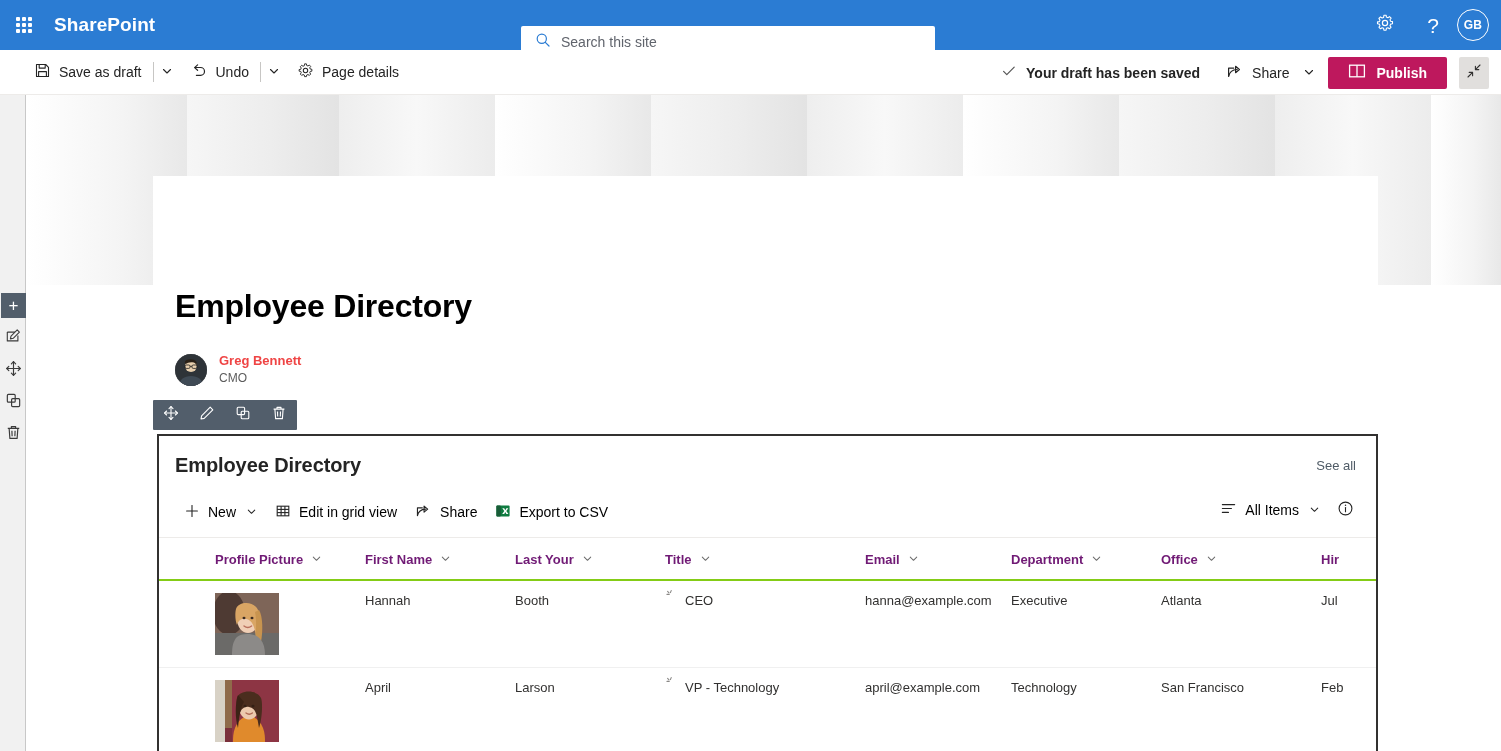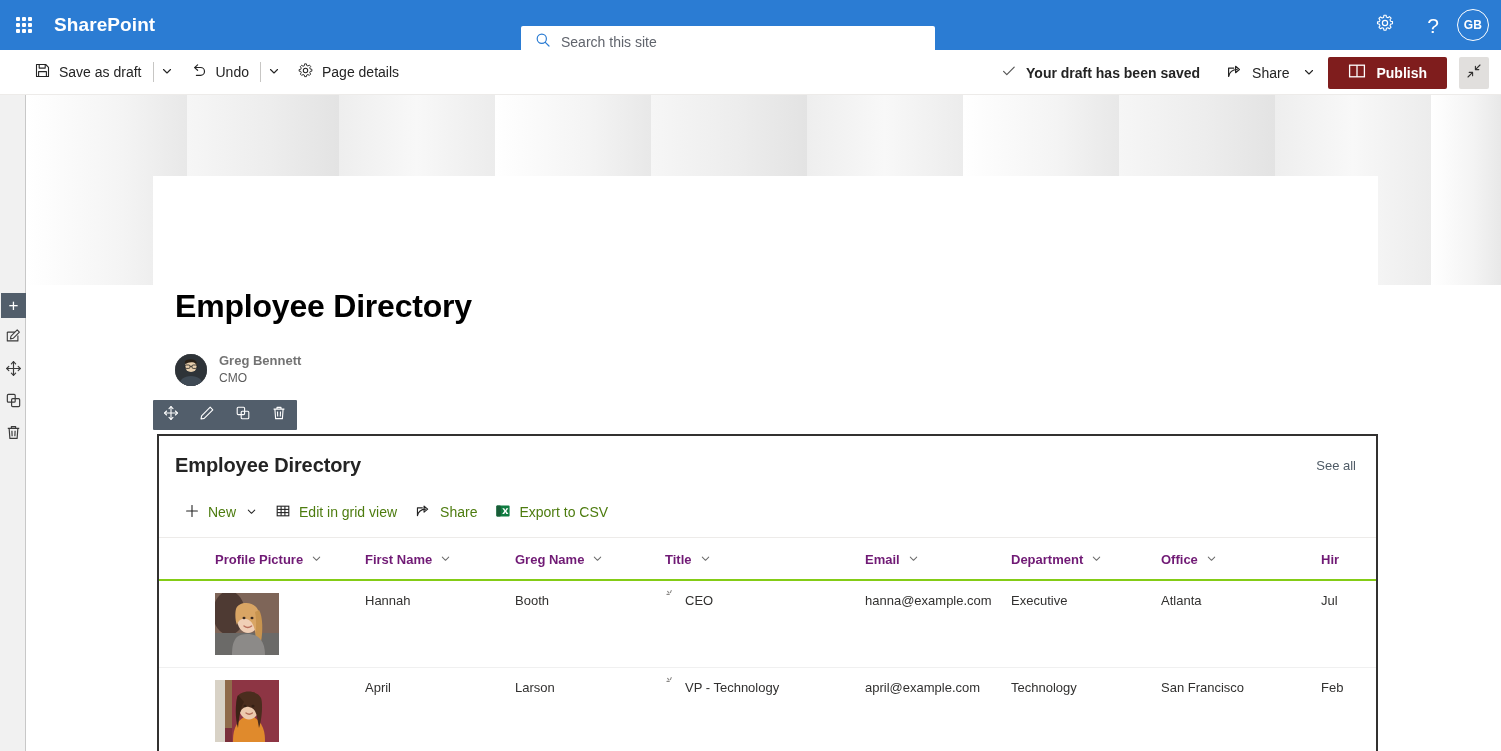--- a/index.html
+++ b/index.html
@@ -86,21 +86,21 @@
   .cmd-right {
     position: absolute; right: 0; top: 0; height: 45px;
     display: flex; align-items: center; padding-right: 12px; gap: 0;
   }
   .saved-text {
     display: flex; align-items: center; gap: 9px;
     font-size: 14px; color: #242424; margin-right: 14px; white-space: nowrap; font-weight: bold;
   }
   .publish-btn {
     display: flex; align-items: center; justify-content: center; gap: 10px;
-    background: #7f1d1d; color: #ffffff;
+    background: #be185d; color: #ffffff;
     height: 32px; padding: 0 20px; border: 0; border-radius: 2px;
     font-family: "Liberation Sans", sans-serif; font-size: 14px; font-weight: bold;
     cursor: pointer; margin-left: 8px;
   }
   .collapse-btn {
     width: 30px; height: 32px; background: #e1dfdd; border: 0; border-radius: 2px;
     margin-left: 12px; display: flex; align-items: center; justify-content: center;
     cursor: pointer;
   }
 
@@ -130,21 +130,21 @@
     font-size: 32px; font-weight: bold; color: #000000; letter-spacing: -0.2px;
   }
   .author-row {
     position: absolute; left: 175px; top: 258px;
     display: flex; align-items: center; gap: 12px;
   }
   .author-pic {
     width: 32px; height: 32px; border-radius: 50%; overflow: hidden; flex: none;
     background: #2a2a2a; position: relative;
   }
-  .author-name { font-size: 13px; font-weight: bold; color: #737373; line-height: 16px; }
+  .author-name { font-size: 13px; font-weight: bold; color: #ef4444; line-height: 16px; }
   .author-role { font-size: 12px; color: #5c5c5c; line-height: 16px; margin-top: 1px; }
 
   
   .wp-toolbar {
     position: absolute; left: 153px; top: 305px; width: 144px; height: 30px;
     background: #525e6b;
     display: flex; align-items: center; justify-content: space-around;
     border-radius: 1px;
   }
   .wp-toolbar .tb-btn {
@@ -180,21 +180,21 @@
   .wp-title { font-size: 20px; font-weight: bold; color: #242424; letter-spacing: -.1px; }
   .see-all { font-size: 13px; color: #4f5b66; cursor: pointer; }
 
   .list-cmdbar {
     position: relative; display: flex; align-items: center;
     padding: 10px 16px 8px 16px; border-bottom: 1px solid #edebe9; margin: 8px 0 0 0;
   }
   .lc-item {
     display: flex; align-items: center; gap: 8px;
     height: 34px; padding: 0 9px; border-radius: 2px;
-    font-size: 14px; color: #4d7c0f; cursor: pointer; white-space: nowrap;
+    font-size: 14px; color: #000000; cursor: pointer; white-space: nowrap;
   }
   .lc-right { position: absolute; right: 14px; top: 8px; display: flex; align-items: center; }
 
   
   .tbl { width: 100%; border-collapse: collapse; table-layout: fixed; }
   .tbl th {
     text-align: left; font-size: 13px; font-weight: bold; color: #701a75;
     padding: 14px 8px 12px 8px; border-bottom: 2px solid #84cc16;
     white-space: nowrap; vertical-align: middle;
   }
@@ -550,20 +550,46 @@
           <span>
             <svg width="16" height="16" viewBox="0 0 16 16">
               <rect x="1.4" y="2.4" width="13.2" height="11.2" rx="1" fill="#107c41"></rect>
               <rect x="1.4" y="2.4" width="4.4" height="11.2" rx="1" fill="#185c37"></rect>
               <path d="M7.3 5.2h1.9l1.1 2 1.1-2h1.9l-2 2.8 2.1 3h-2l-1.1-2.1-1.1 2.1h-2l2.1-3z" fill="#ffffff"></path>
             </svg>
           </span>
           <span>Export to CSV</span>
         </div>
 
+        <div class="lc-right">
+          <div class="lc-item">
+            <span>
+              <svg width="17" height="17" viewBox="0 0 17 17" fill="none" stroke="#242424" stroke-width="1.2" stroke-linecap="round">
+                <line x1="2.4" y1="4.6" x2="14.6" y2="4.6"></line>
+                <line x1="2.4" y1="8.5" x2="11.4" y2="8.5"></line>
+                <line x1="2.4" y1="12.4" x2="8.4" y2="12.4"></line>
+              </svg>
+            </span>
+            <span>All Items</span>
+            <span style="margin-left:2px;">
+              <svg width="11" height="11" viewBox="0 0 12 12" fill="none">
+                  <path d="M2.5 4.5L6 8l3.5-3.5" stroke="#242424" stroke-width="1.1" stroke-linecap="round" stroke-linejoin="round"></path>
+                </svg>
+            </span>
+          </div>
+          <div class="lc-item" style="padding:0 8px;">
+            <span>
+              <svg width="17" height="17" viewBox="0 0 17 17" fill="none" stroke="#242424" stroke-width="1.1">
+                <circle cx="8.5" cy="8.5" r="6.4"></circle>
+                <line x1="8.5" y1="7.6" x2="8.5" y2="11.8" stroke-linecap="round"></line>
+                <circle cx="8.5" cy="5.3" r="0.72" fill="#242424" stroke="none"></circle>
+              </svg>
+            </span>
+          </div>
+        </div>
       </div>
 
       <table class="tbl">
         <colgroup>
           <col class="col-sel">
             <col class="col-pic">
             <col class="col-first">
             <col class="col-last">
           <col class="col-title">
             <col class="col-email">
@@ -589,21 +615,21 @@
                 <span>First Name</span>
                 <span>
                   <svg width="11" height="11" viewBox="0 0 12 12" fill="none">
                       <path d="M2.5 4.5L6 8l3.5-3.5" stroke="#6b6b6b" stroke-width="1.1" stroke-linecap="round" stroke-linejoin="round"></path>
                     </svg>
                 </span>
               </span>
             </th>
             <th>
               <span class="th-inner">
-                <span>Greg Name</span>
+                <span>Last Your</span>
                 <span>
                   <svg width="11" height="11" viewBox="0 0 12 12" fill="none">
                       <path d="M2.5 4.5L6 8l3.5-3.5" stroke="#6b6b6b" stroke-width="1.1" stroke-linecap="round" stroke-linejoin="round"></path>
                     </svg>
                 </span>
               </span>
             </th>
             <th>
               <span class="th-inner">
                 <span>Title</span>

